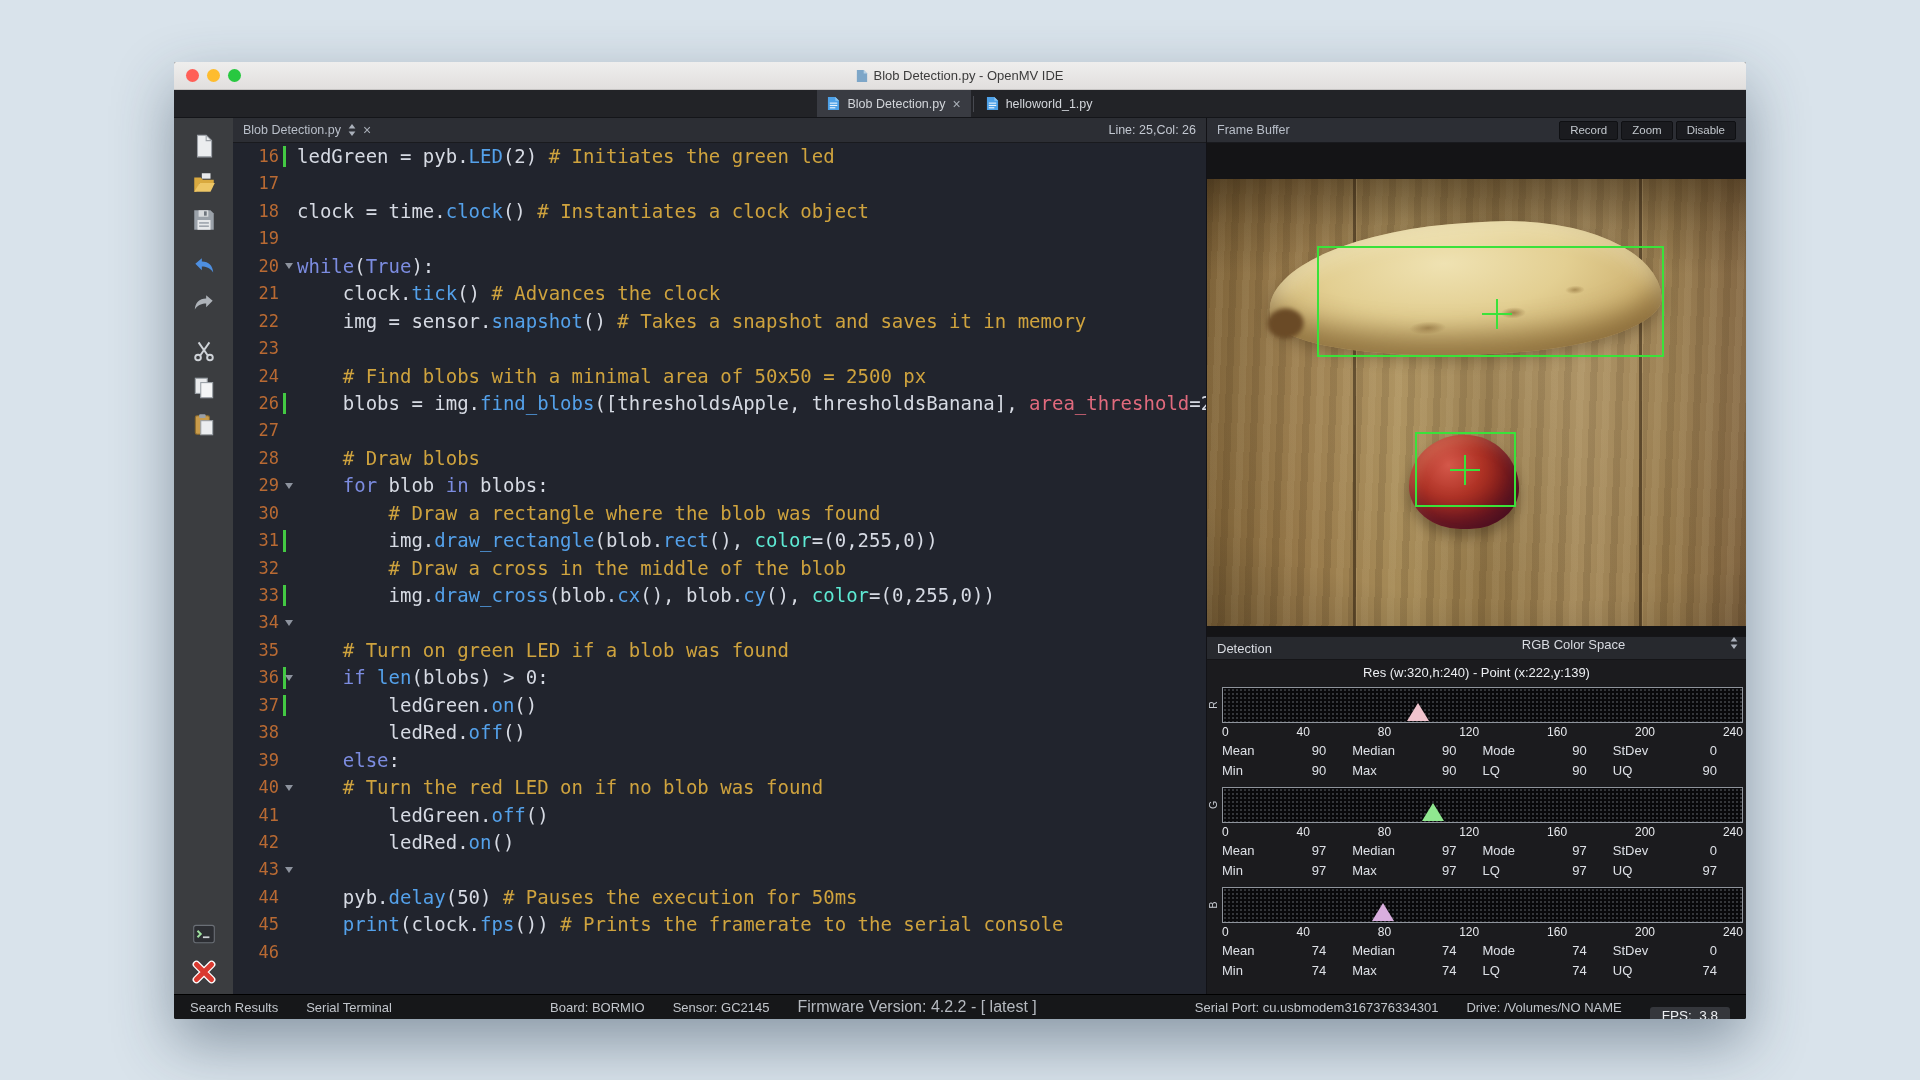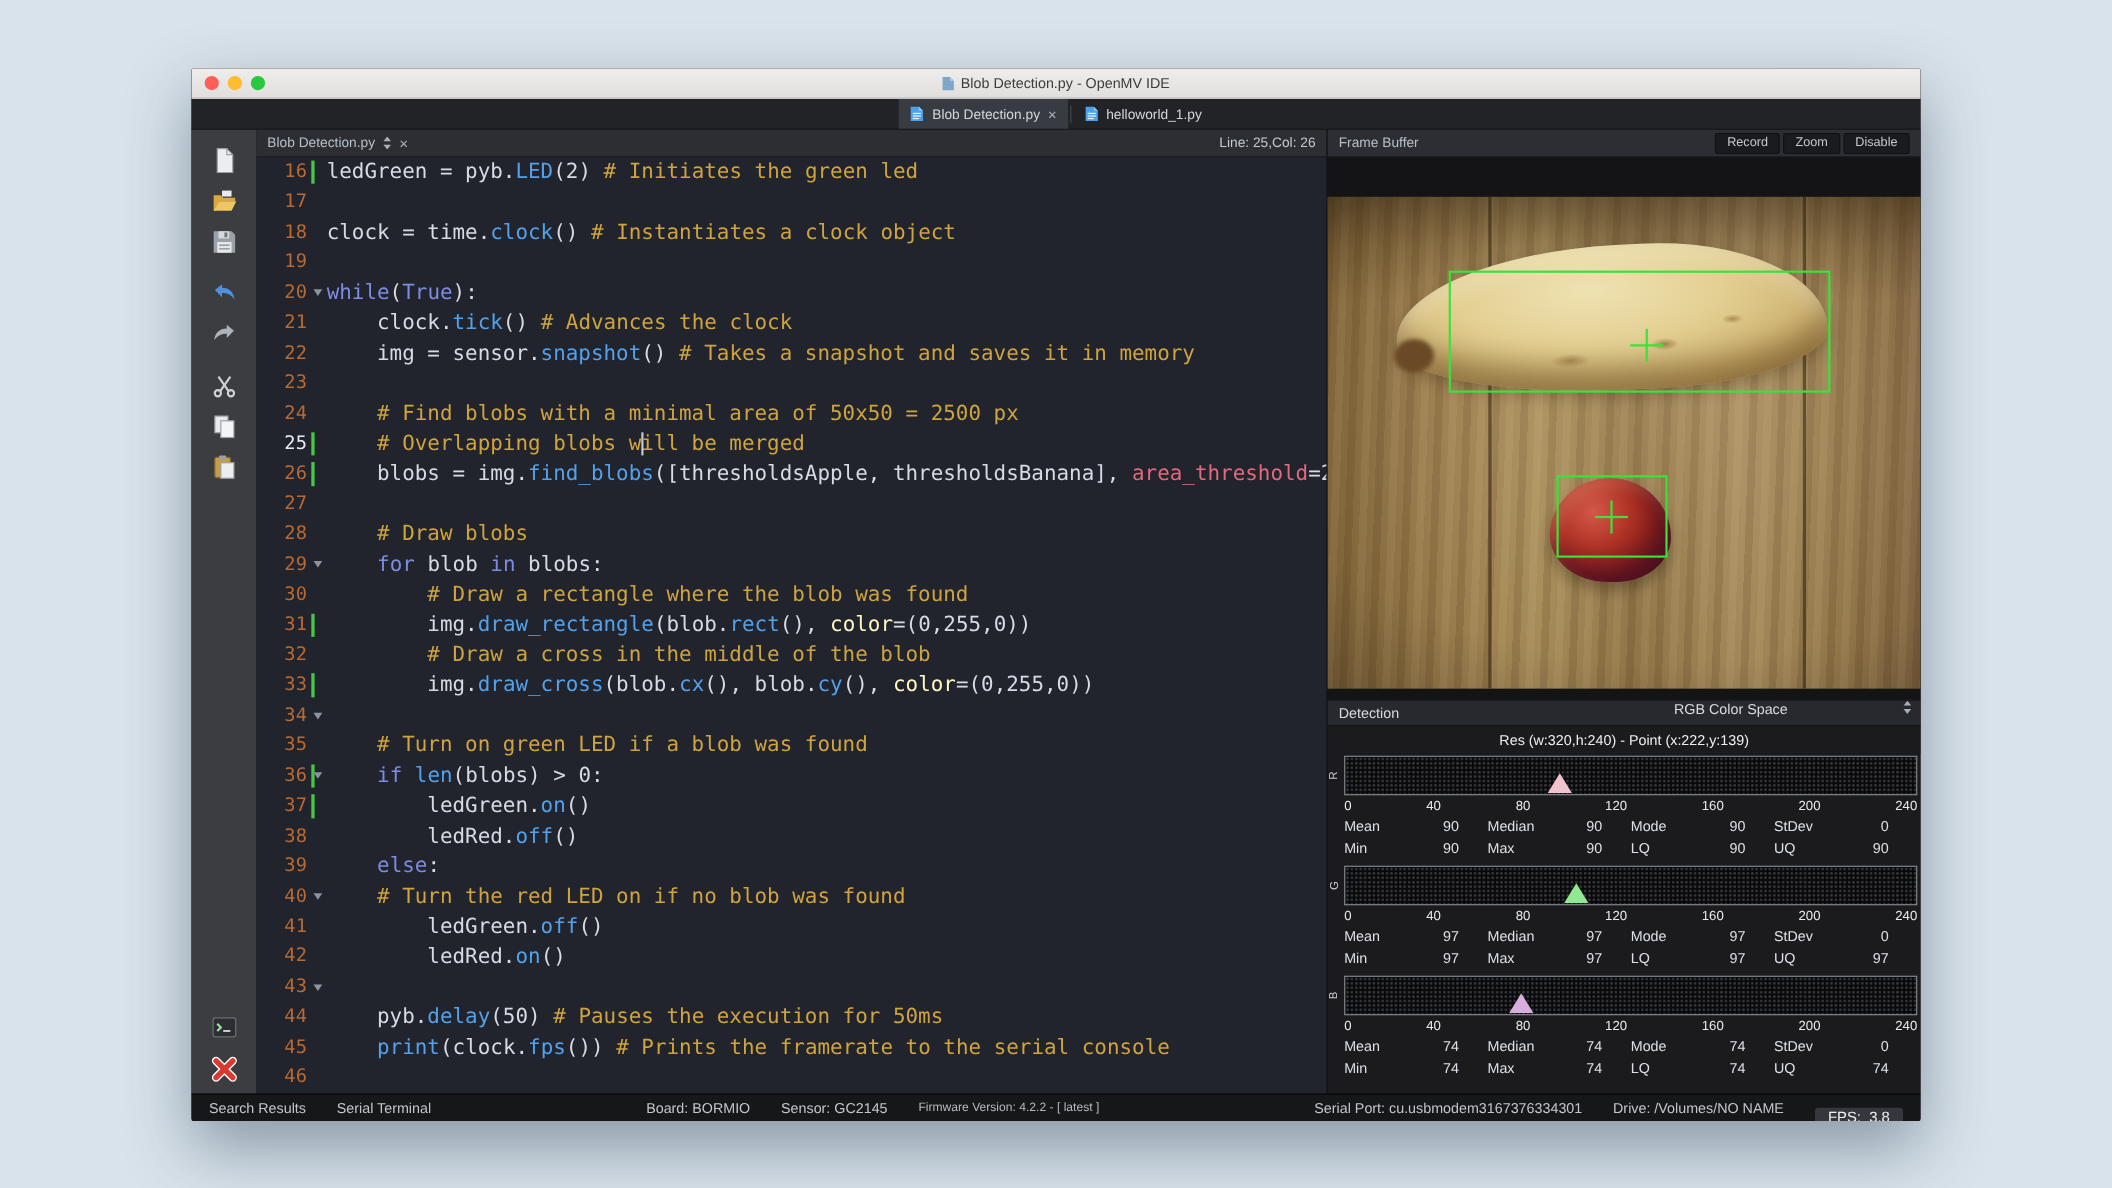--- a/index.html
+++ b/index.html
@@ -39,21 +39,21 @@
   .editor{flex:1;background:#21242d;overflow:hidden;font-family:"DejaVu Sans Mono",monospace;font-size:19px;line-height:27.45px;}
   .ed-row{display:flex;height:27.45px;white-space:pre;}
   .ln{flex:0 0 46px;text-align:right;color:#b96a33;font-size:17px;}
   .ln.cur{color:#e9ebf0;}
   .mk{flex:0 0 18px;position:relative;}
   .chg{position:absolute;left:4px;top:3px;bottom:3px;width:3px;background:#43c943;}
   .fold{position:absolute;left:6px;top:50%;margin-top:-3px;width:0;height:0;
         border-left:4.5px solid transparent;border-right:4.5px solid transparent;border-top:6px solid #8d939e;}
   .cl{flex:1;position:relative;overflow:hidden;white-space:pre;}
   .caret{position:absolute;top:3px;bottom:3px;width:2px;background:#d6dbe3;opacity:.9;}
-  .tk-pl{color:#d6dae3}.tk-cm{color:#cfa33e}.tk-kw{color:#7c8ce0}.tk-fn{color:#54a1ea}.tk-pr{color:#fef9c3}.tk-er{color:#e16a7d}
+  .tk-pl{color:#d6dae3}.tk-cm{color:#cfa33e}.tk-kw{color:#7c8ce0}.tk-fn{color:#54a1ea}.tk-pr{color:#5eead4}.tk-er{color:#e16a7d}
   
   .right-panel{flex:0 0 539px;background:#1b1b1e;display:flex;flex-direction:column;border-left:1px solid #121216;}
   .fb-head{justify-content:flex-start;}
   .fb-head .spacer{flex:1;}
   .fb-btn{background:#1a1b1f;border:1px solid #0f1013;border-radius:2px;color:#c3c8ce;font-size:11.5px;
           height:19px;padding:0 10px;margin-left:3px;font-family:"Liberation Sans",sans-serif;}
   .fb-view{height:493px;padding-top:36px;background:#141416;}
   .fb-image{position:relative;width:539px;height:447px;overflow:hidden;
     background:
       radial-gradient(ellipse 130% 95% at 58% 42%, rgba(255,236,195,.14), rgba(0,0,0,0) 55%, rgba(0,0,0,.38) 100%),
@@ -93,21 +93,21 @@
   .tri{position:absolute;bottom:1px;width:0;height:0;border-left:11px solid transparent;border-right:11px solid transparent;border-bottom:18px solid #fff;}
   .axis{margin:1px 3px 0 15px;display:flex;justify-content:space-between;font-size:12px;color:#e8eaee;height:16px;align-items:center;}
   .stats{display:grid;grid-template-columns:repeat(4,1fr);margin:1px 3px 0 15px;font-size:13px;color:#dde0e6;line-height:20px;}
   .stat{display:flex;justify-content:space-between;padding-right:26px;}
   .stat b,.stat em{font-weight:normal;font-style:normal;}
   
   .statusbar{height:25px;background:#161719;border-top:1px solid #000;display:flex;align-items:center;
              padding:0 16px;font-size:13px;color:#c2c6cc;}
   .statusbar>*{margin-right:28px;text-align:right;}
   .sb-spacer{flex:1;margin:0;}
-  .sb-item.small{font-size:11px;color:#b6bac0;}
+  .sb-item.small{font-size:16px;color:#b6bac0;}
   .fps{white-space:pre;background:#35373c;border-radius:3px;padding:1px 12px;color:#eef0f3;font-size:13.5px;margin-right:0;margin-top:17px;}
 </style>
 </head>
 <body>
 
 <div class="window">
 
   <div class="titlebar">
     <div class="traffic">
       <span class="tl red"></span>
@@ -236,21 +236,20 @@
       <div class="editor" id="editor-lines">
           <div class="ed-row"><span class="ln">16</span><span class="mk"><i class="chg"></i></span><span class="cl"><span class="tk-pl">ledGreen = pyb.</span><span class="tk-fn">LED</span><span class="tk-pl">(2) </span><span class="tk-cm"># Initiates the green led</span></span></div>
           <div class="ed-row"><span class="ln">17</span><span class="mk"></span><span class="cl"></span></div>
           <div class="ed-row"><span class="ln">18</span><span class="mk"></span><span class="cl"><span class="tk-pl">clock = time.</span><span class="tk-fn">clock</span><span class="tk-pl">() </span><span class="tk-cm"># Instantiates a clock object</span></span></div>
           <div class="ed-row"><span class="ln">19</span><span class="mk"></span><span class="cl"></span></div>
           <div class="ed-row"><span class="ln">20</span><span class="mk"><i class="fold"></i></span><span class="cl"><span class="tk-kw">while</span><span class="tk-pl">(</span><span class="tk-kw">True</span><span class="tk-pl">):</span></span></div>
           <div class="ed-row"><span class="ln">21</span><span class="mk"></span><span class="cl"><span class="tk-pl">    clock.</span><span class="tk-fn">tick</span><span class="tk-pl">() </span><span class="tk-cm"># Advances the clock</span></span></div>
           <div class="ed-row"><span class="ln">22</span><span class="mk"></span><span class="cl"><span class="tk-pl">    img = sensor.</span><span class="tk-fn">snapshot</span><span class="tk-pl">() </span><span class="tk-cm"># Takes a snapshot and saves it in memory</span></span></div>
           <div class="ed-row"><span class="ln">23</span><span class="mk"></span><span class="cl"></span></div>
           <div class="ed-row"><span class="ln">24</span><span class="mk"></span><span class="cl"><span class="tk-cm">    # Find blobs with a minimal area of 50x50 = 2500 px</span></span></div>
-          <div class="ed-row"><span class="ln cur">25</span><span class="mk"><i class="chg"></i></span><span class="cl"><span class="tk-cm">    # Overlapping blobs will be merged</span><i class="caret" style="left: 25ch;"></i></span></div>
           <div class="ed-row"><span class="ln">26</span><span class="mk"><i class="chg"></i></span><span class="cl"><span class="tk-pl">    blobs = img.</span><span class="tk-fn">find_blobs</span><span class="tk-pl">([thresholdsApple, thresholdsBanana], </span><span class="tk-er">area_threshold</span><span class="tk-pl">=2500)</span></span></div>
           <div class="ed-row"><span class="ln">27</span><span class="mk"></span><span class="cl"></span></div>
           <div class="ed-row"><span class="ln">28</span><span class="mk"></span><span class="cl"><span class="tk-cm">    # Draw blobs</span></span></div>
           <div class="ed-row"><span class="ln">29</span><span class="mk"><i class="fold"></i></span><span class="cl"><span class="tk-pl">    </span><span class="tk-kw">for</span><span class="tk-pl"> blob </span><span class="tk-kw">in</span><span class="tk-pl"> blobs:</span></span></div>
           <div class="ed-row"><span class="ln">30</span><span class="mk"></span><span class="cl"><span class="tk-cm">        # Draw a rectangle where the blob was found</span></span></div>
           <div class="ed-row"><span class="ln">31</span><span class="mk"><i class="chg"></i></span><span class="cl"><span class="tk-pl">        img.</span><span class="tk-fn">draw_rectangle</span><span class="tk-pl">(blob.</span><span class="tk-fn">rect</span><span class="tk-pl">(), </span><span class="tk-pr">color</span><span class="tk-pl">=(0,255,0))</span></span></div>
           <div class="ed-row"><span class="ln">32</span><span class="mk"></span><span class="cl"><span class="tk-cm">        # Draw a cross in the middle of the blob</span></span></div>
           <div class="ed-row"><span class="ln">33</span><span class="mk"><i class="chg"></i></span><span class="cl"><span class="tk-pl">        img.</span><span class="tk-fn">draw_cross</span><span class="tk-pl">(blob.</span><span class="tk-fn">cx</span><span class="tk-pl">(), blob.</span><span class="tk-fn">cy</span><span class="tk-pl">(), </span><span class="tk-pr">color</span><span class="tk-pl">=(0,255,0))</span></span></div>
           <div class="ed-row"><span class="ln">34</span><span class="mk"><i class="fold"></i></span><span class="cl"></span></div>
           <div class="ed-row"><span class="ln">35</span><span class="mk"></span><span class="cl"><span class="tk-cm">    # Turn on green LED if a blob was found</span></span></div>

